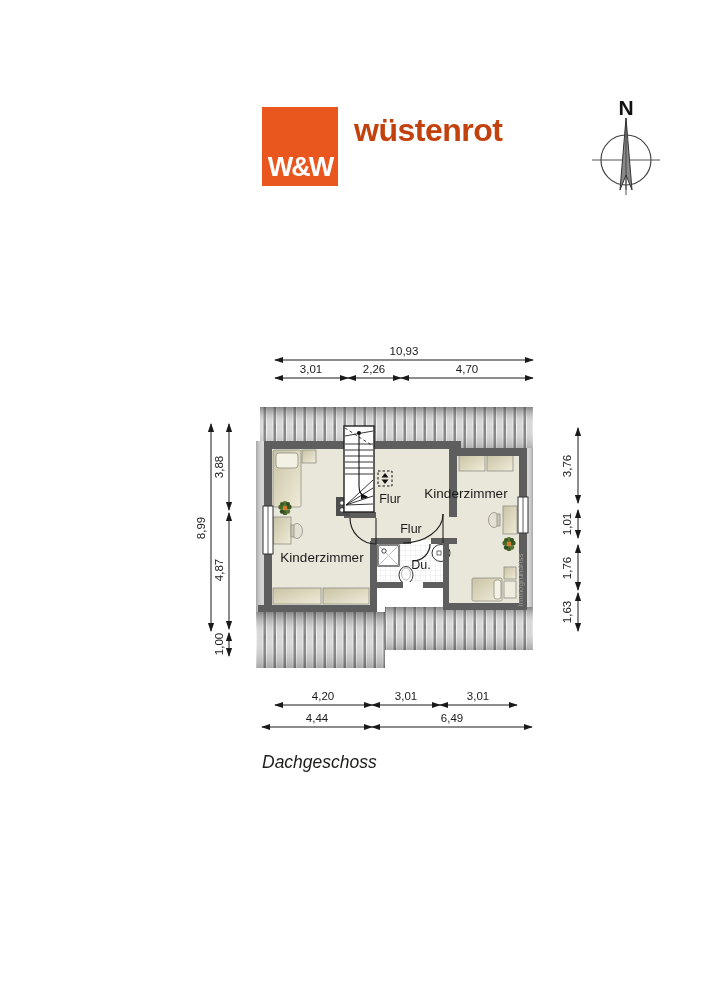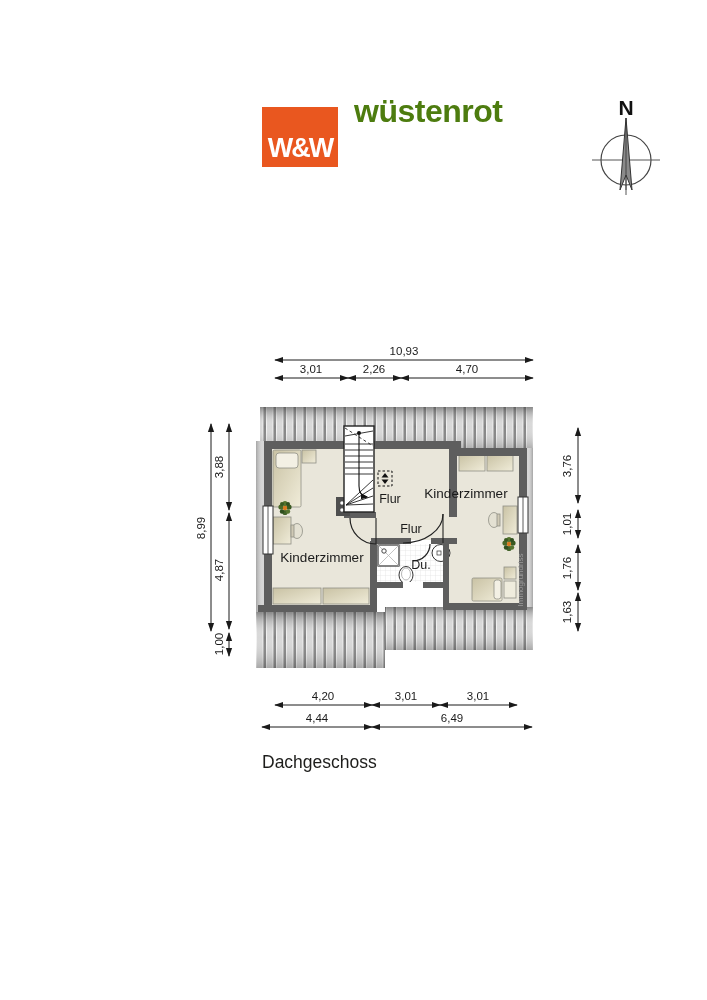--- a/index.html
+++ b/index.html
@@ -1,28 +1,28 @@
 <!DOCTYPE html>
 <html><head>
 <meta charset="utf-8">
 <style>
   html,body{margin:0;padding:0;background:#ffffff;}
   body{font-family:"Liberation Sans", sans-serif;}
   .page{position:relative;width:707px;height:1000px;background:#fff;overflow:hidden;}
 
   
-  .logo-box{position:absolute;left:262px;top:107px;width:76px;height:60px;background:#E9571F;
+  .logo-box{position:absolute;left:262px;top:107px;width:76px;height:79px;background:#E9571F;
     display:flex;align-items:flex-end;justify-content:center;}
   .logo-box .monogram{color:#fff;font-weight:bold;font-size:27px;letter-spacing:-2px;line-height:1;
     padding-bottom:5px;}
-  .brand-text{position:absolute;left:354px;top:93px;color:#4d7c0f;}
+  .brand-text{position:absolute;left:354px;top:112px;color:#c2410c;}
   .brand-line1{font-size:32px;font-weight:bold;letter-spacing:-0.5px;line-height:37px;}
   .brand-line2{font-size:30px;font-weight:400;letter-spacing:-0.5px;line-height:36px;}
 
-  .plan-title{position:absolute;left:262px;top:752px;font-size:17.5px;color:#1d1d1b;}
+  .plan-title{position:absolute;left:262px;top:752px;font-size:17.5px;color:#1d1d1b;font-style:italic;}
 
   svg text{font-family:"Liberation Sans", sans-serif;}
   .dim-label{font-size:11.5px;fill:#1a1a1a;}
   .room-label{font-size:13.5px;fill:#1a1a1a;}
   .small-label{font-size:12.5px;fill:#1a1a1a;}
   .watermark{font-size:8px;fill:#9a9a9a;}
   .dim-line{stroke:#1a1a1a;stroke-width:1;}
   .wall{fill:#5e5e5e;}
   .arc{fill:none;stroke:#222;stroke-width:1.2;}
   .furn{stroke:#8f8f85;stroke-width:0.8;}

